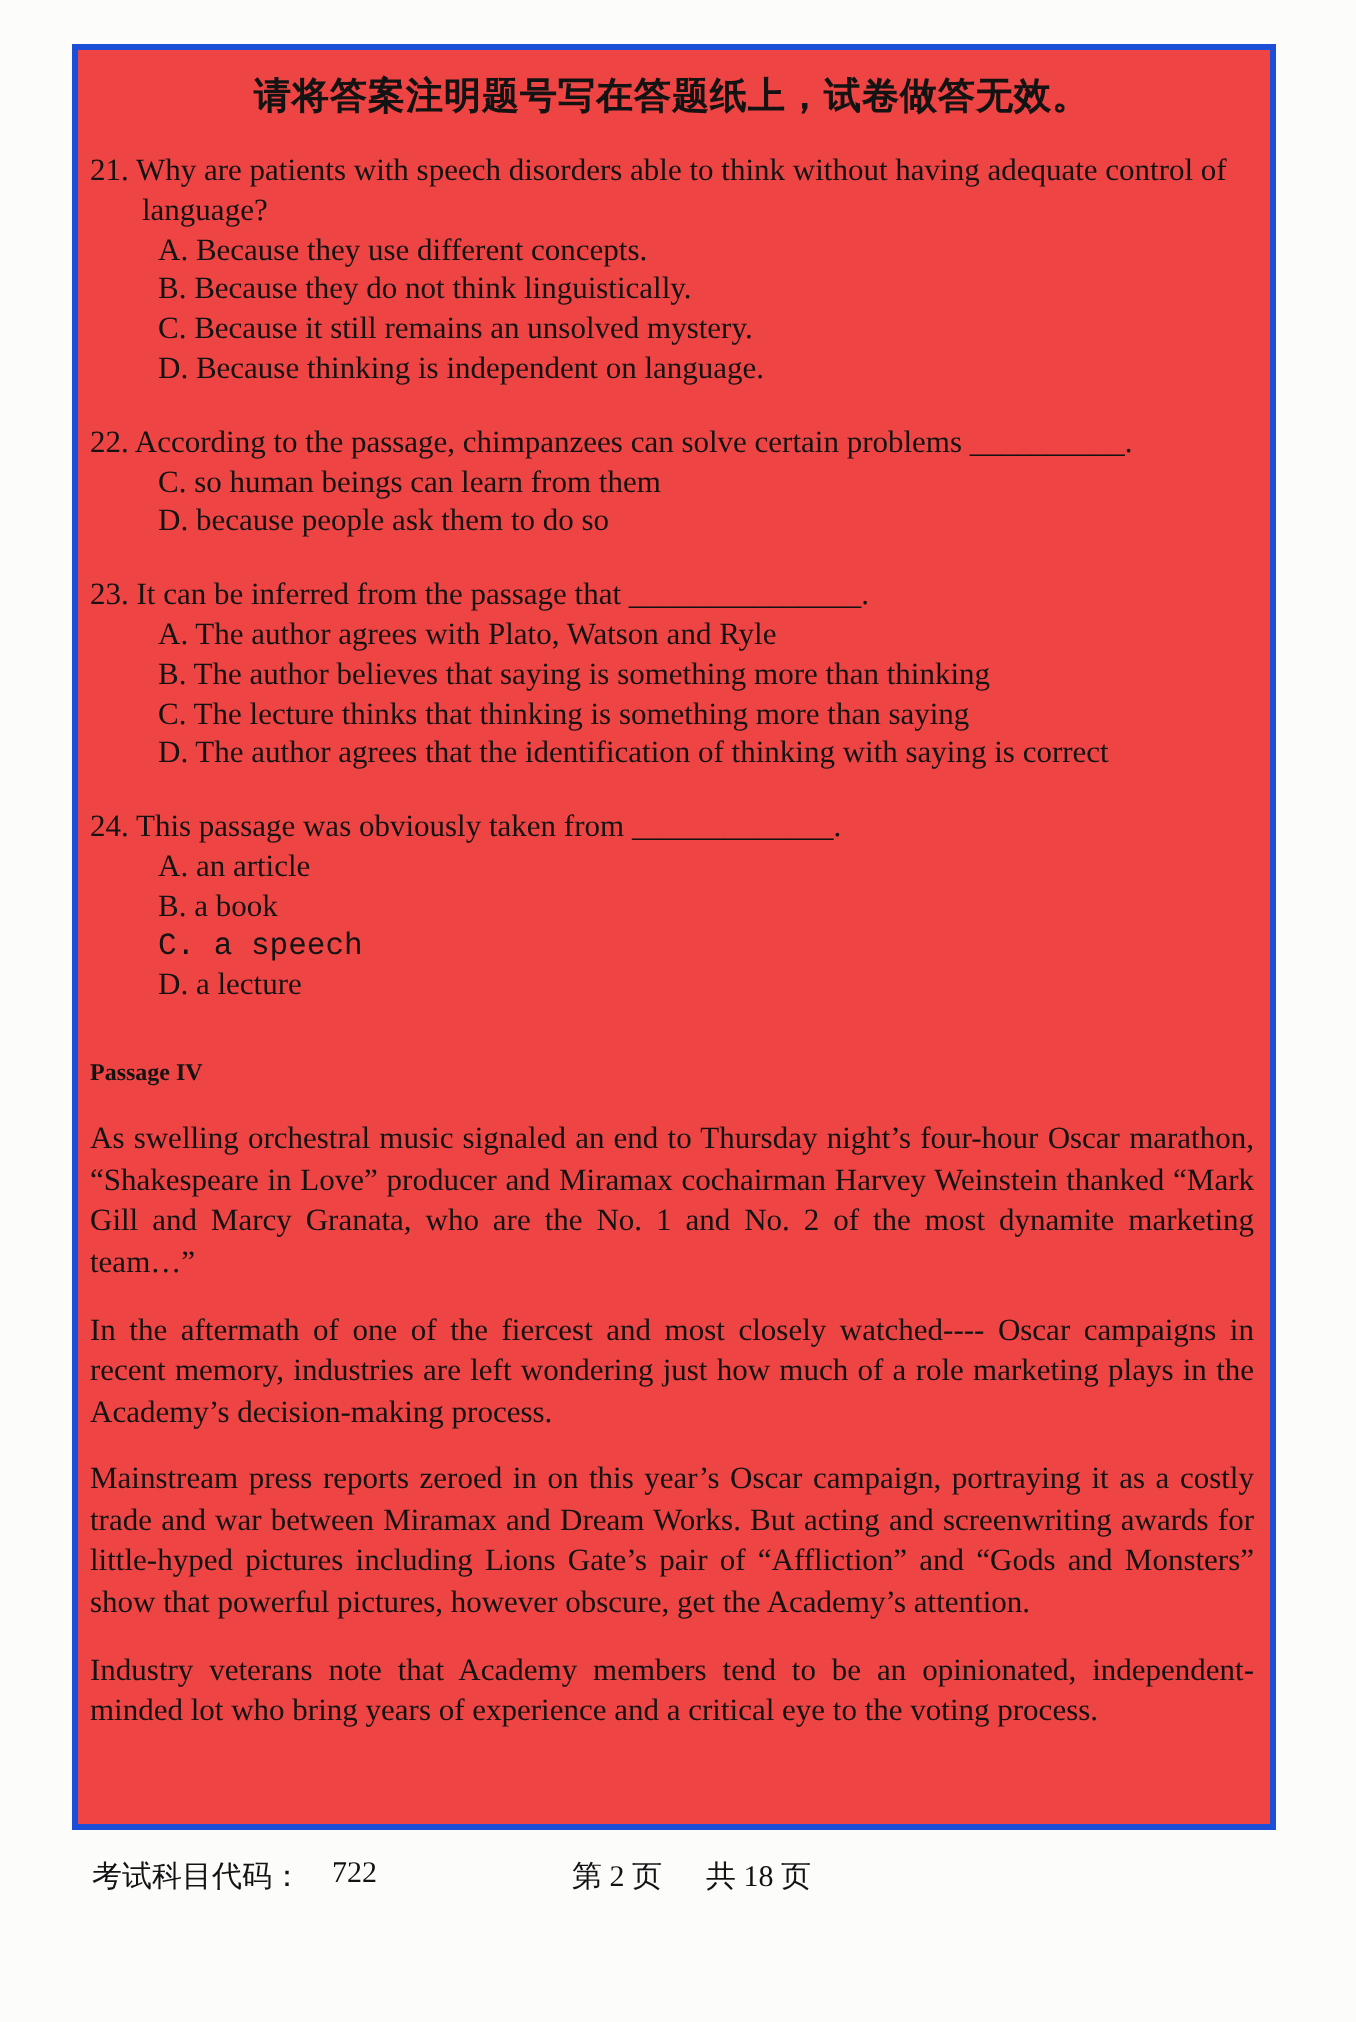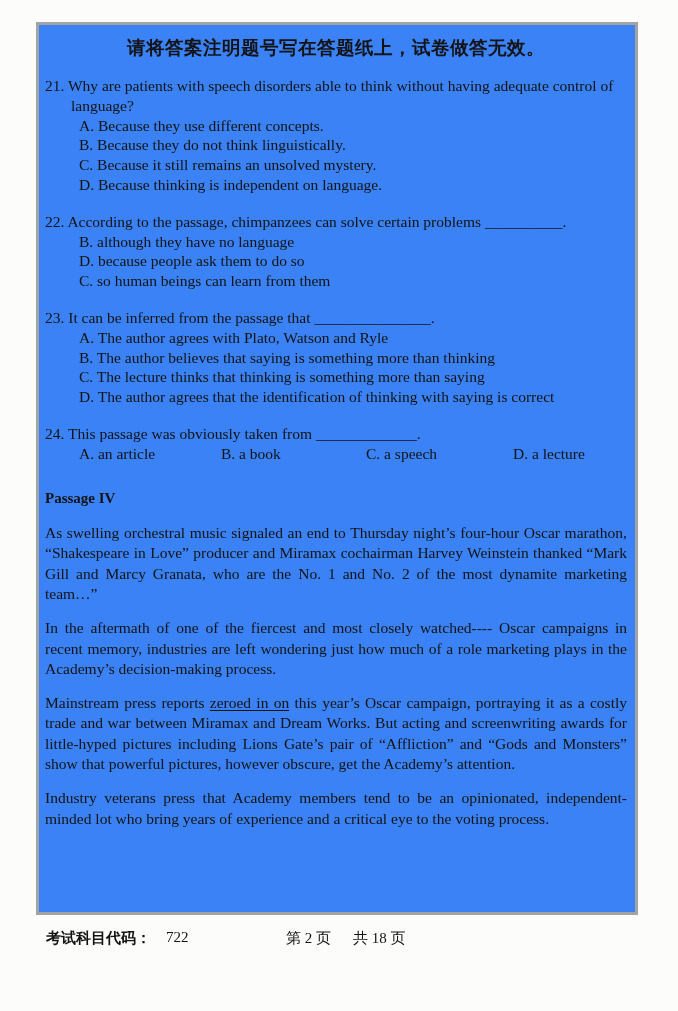--- a/index.html
+++ b/index.html
@@ -4,53 +4,53 @@
 <style>
   html,body{margin:0;padding:0;}
   body{
     width:678px;height:1011px;position:relative;
     background:#fcfcfb;color:#131313;
     font-family:"Liberation Serif","DejaVu Serif",serif;
     overflow:hidden;
   }
   .exam-box{
     position:absolute;left:36px;top:22px;width:602px;height:893px;
-    box-sizing:border-box;border:3px solid #a3a3a3;
-    background:#3b82f6;
+    box-sizing:border-box;border:3px solid #1d4ed8;
+    background:#ef4444;
     padding:6px 8px 0 6px;
   }
   .notice{
     text-align:center;
     font-family:"DejaVu Sans","Liberation Sans",sans-serif;
     font-weight:bold;font-size:18.5px;letter-spacing:0.5px;
     margin-top:4px;margin-bottom:16px;
   }
   .question{font-size:15.5px;line-height:19.8px;margin-bottom:17px;}
   .q-stem{padding-left:26px;text-indent:-26px;}
   .q-options{padding-left:34px;}
   .q-option{white-space:normal;}
-  .q-options-row{padding-left:34px;display:flex;}
+  .q-options-row{padding-left:34px;display:flex;flex-direction:column;}
   .q-options-row .q-option:nth-child(1){width:142px;}
   .q-options-row .q-option:nth-child(2){width:145px;}
-  .q-options-row .q-option:nth-child(3){width:147px;}
+  .q-options-row .q-option:nth-child(3){width:147px;font-family:Liberation Mono, monospace;}
   .passage-heading{
-    font-size:15px;font-weight:bold;
+    font-size:12px;font-weight:bold;
     margin-top:26px;margin-bottom:16px;
   }
   .para{
     font-size:15.5px;line-height:20.6px;
     text-align:justify;margin-bottom:13px;
   }
-  .underlined{text-decoration:underline;text-underline-offset:2px;}
+  .underlined{text-underline-offset:2px;}
   .footer{
     position:absolute;left:46px;top:929px;width:600px;height:20px;
     font-size:15px;
   }
   .footer span{position:absolute;top:0;white-space:nowrap;}
-  .footer .f-label{left:0;font-weight:bold;}
+  .footer .f-label{left:0;}
   .footer .f-code{left:120px;}
   .footer .f-pcur{left:240px;}
   .footer .f-ptot{left:307px;}
 </style>
 </head>
 <body>
 
 <div class="exam-box">
 
   <div class="notice">请将答案注明题号写在答题纸上，试卷做答无效。</div>
@@ -61,23 +61,22 @@
       <div class="q-option">A. Because they use different concepts.</div>
       <div class="q-option">B. Because they do not think linguistically.</div>
       <div class="q-option">C. Because it still remains an unsolved mystery.</div>
       <div class="q-option">D. Because thinking is independent on language.</div>
     </div>
   </div>
 
   <div class="question">
     <div class="q-stem"><span>22.</span> <span>According to the passage, chimpanzees can solve certain problems __________.</span></div>
     <div class="q-options">
-      <div class="q-option">B. although they have no language</div>
+      <div class="q-option">C. so human beings can learn from them</div>
       <div class="q-option">D. because people ask them to do so</div>
-      <div class="q-option">C. so human beings can learn from them</div>
     </div>
   </div>
 
   <div class="question">
     <div class="q-stem"><span>23.</span> <span>It can be inferred from the passage that _______________.</span></div>
     <div class="q-options">
       <div class="q-option">A. The author agrees with Plato, Watson and Ryle</div>
       <div class="q-option">B. The author believes that saying is something more than thinking</div>
       <div class="q-option">C. The lecture thinks that thinking is something more than saying</div>
       <div class="q-option">D. The author agrees that the identification of thinking with saying is correct</div>
@@ -95,21 +94,21 @@
   </div>
 
   <div class="passage-heading">Passage IV</div>
 
   <div class="para">As swelling orchestral music signaled an end to Thursday night’s four-hour Oscar marathon, “Shakespeare in Love” producer and Miramax cochairman Harvey Weinstein thanked “Mark Gill and Marcy Granata, who are the No. 1 and No. 2 of the most dynamite marketing team…”</div>
 
   <div class="para">In the aftermath of one of the fiercest and most closely watched---- Oscar campaigns in recent memory, industries are left wondering just how much of a role marketing plays in the Academy’s decision-making process.</div>
 
   <div class="para"><span>Mainstream press reports </span><span class="underlined">zeroed in on</span><span> this year’s Oscar campaign, portraying it as a costly trade and war between Miramax and Dream Works. But acting and screenwriting awards for little-hyped pictures including Lions Gate’s pair of “Affliction” and “Gods and Monsters” show that powerful pictures, however obscure, get the Academy’s attention.</span></div>
 
-  <div class="para">Industry veterans press that Academy members tend to be an opinionated, independent-minded lot who bring years of experience and a critical eye to the voting process.</div>
+  <div class="para">Industry veterans note that Academy members tend to be an opinionated, independent-minded lot who bring years of experience and a critical eye to the voting process.</div>
 
 </div>
 
 <div class="footer">
   <span class="f-label">考试科目代码：</span>
   <span class="f-code">722</span>
   <span class="f-pcur">第 2 页</span>
   <span class="f-ptot">共 18 页</span>
 </div>
 

